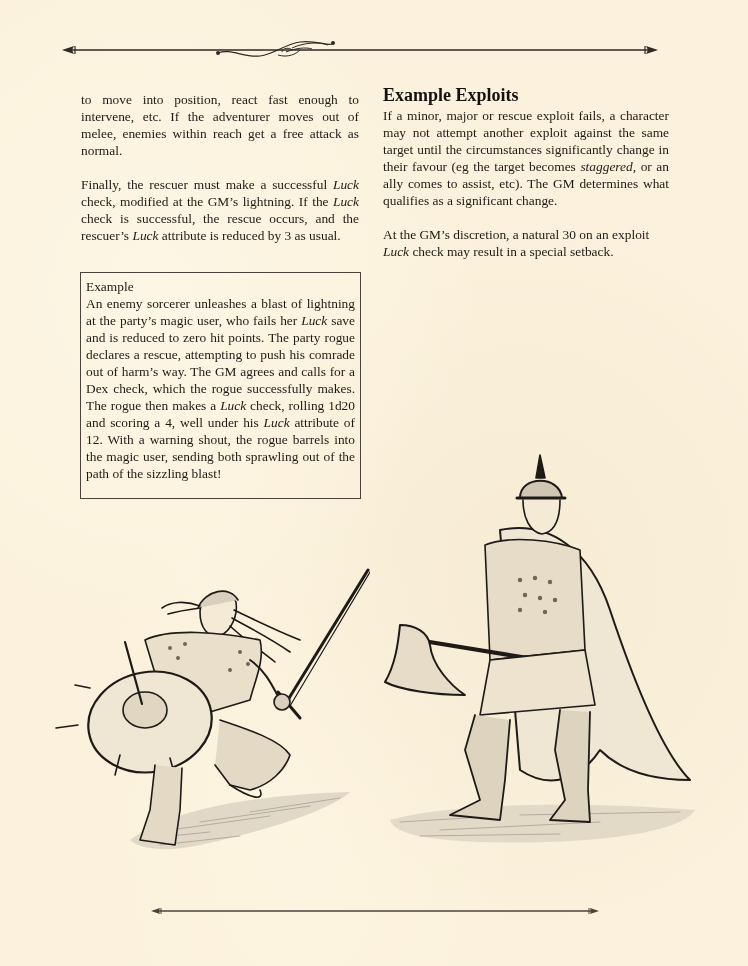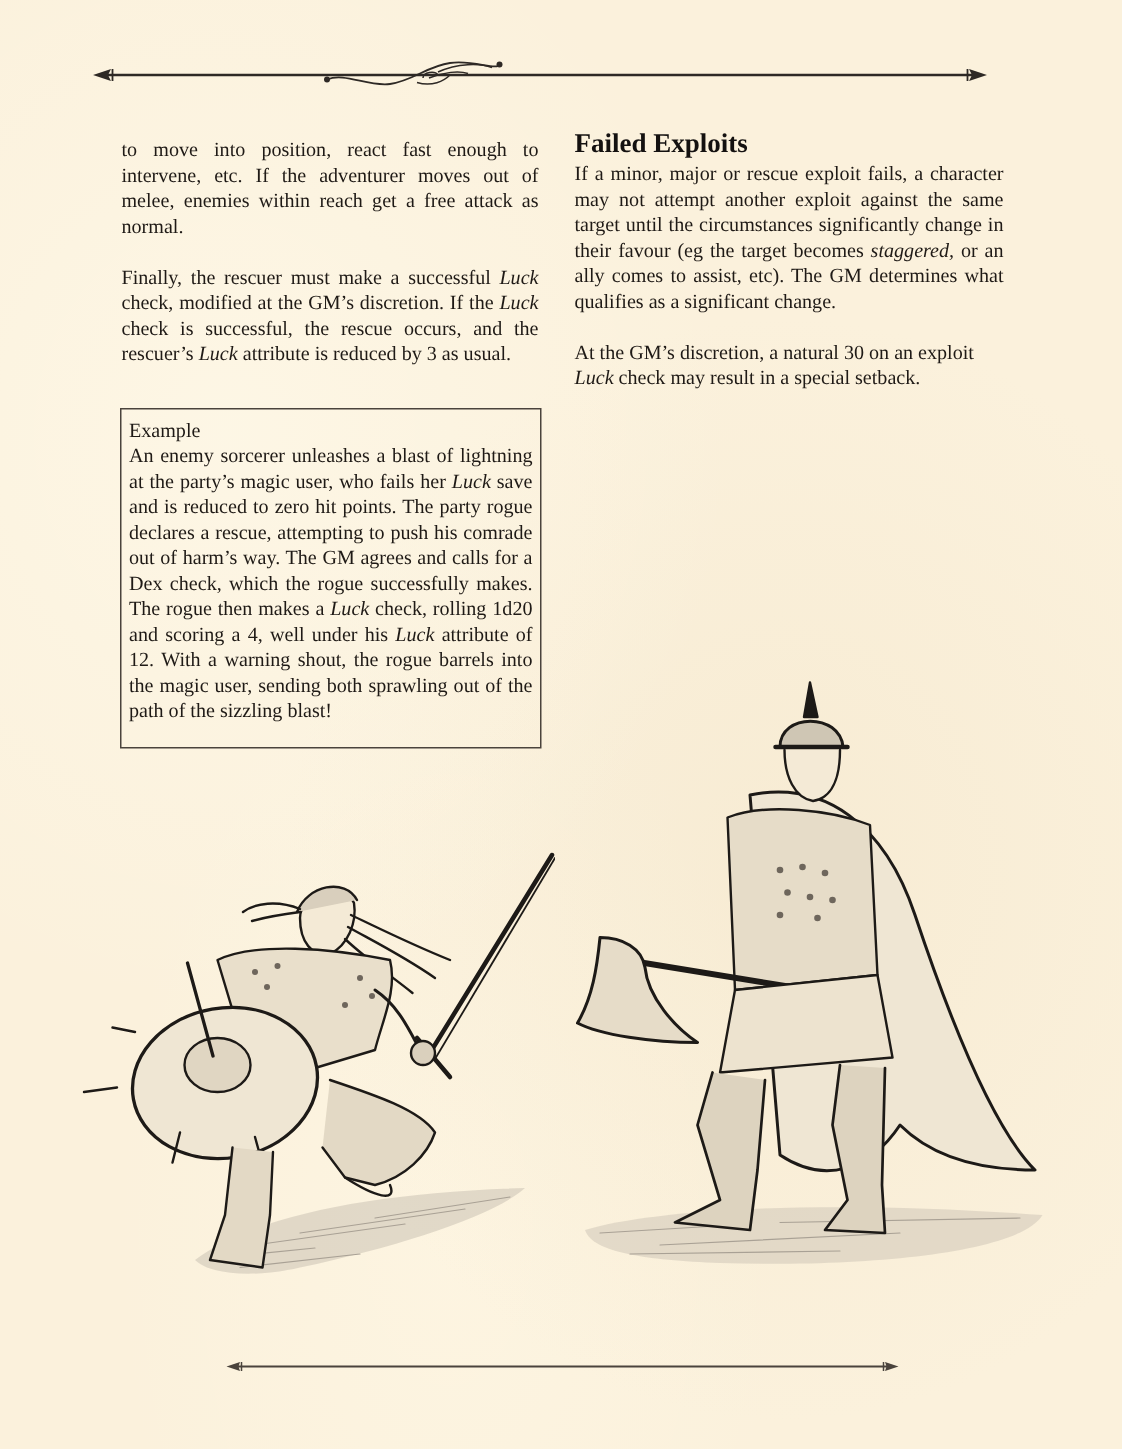--- a/index.html
+++ b/index.html
@@ -51,33 +51,33 @@
     <circle cx="273" cy="5" r="2" fill="#2e2925"></circle>
     <path d="M222 14 C 222 10, 230 9, 232 12" fill="none" stroke="#2e2925" stroke-width="1"></path>
   </svg>
 </div>
 
 <div class="col left-col justify">
   <p>
     <span>to move into position, react fast enough to intervene, etc. If the adventurer moves out of melee, enemies within reach get a free attack as normal.</span>
   </p>
   <p>
-    <span>Finally, the rescuer must make a successful </span><i>Luck</i><span> check, modified at the GM’s discretion. If the </span><i>Luck</i><span> check is successful, the rescue occurs, and the rescuer’s </span><i>Luck</i><span> attribute is reduced by 3 as usual.</span>
+    <span>Finally, the rescuer must make a successful </span><i>Luck</i><span> check, modified at the GM’s lightning. If the </span><i>Luck</i><span> check is successful, the rescue occurs, and the rescuer’s </span><i>Luck</i><span> attribute is reduced by 3 as usual.</span>
   </p>
 </div>
 
 <div class="example-box">
   <div class="title">Example</div>
   <div class="justify">
     <span>An enemy sorcerer unleashes a blast of lightning at the party’s magic user, who fails her </span><i>Luck</i><span> save and is reduced to zero hit points. The party rogue declares a rescue, attempting to push his comrade out of harm’s way. The GM agrees and calls for a Dex check, which the rogue successfully makes. The rogue then makes a </span><i>Luck</i><span> check, rolling 1d20 and scoring a 4, well under his </span><i>Luck</i><span> attribute of 12. With a warning shout, the rogue barrels into the magic user, sending both sprawling out of the path of the sizzling blast!</span>
   </div>
 </div>
 
 <div class="col right-col">
-  <h2>Failed Exploits</h2>
+  <h2>Example Exploits</h2>
   <p class="justify">
     <span>If a minor, major or rescue exploit fails, a character may not attempt another exploit against the same target until the circumstances significantly change in their favour (eg the target becomes </span><i>staggered,</i><span> or an ally comes to assist, etc). The GM determines what qualifies as a significant change.</span>
   </p>
   <p>
     <span>At the GM’s discretion, a natural 30 on an exploit </span><i>Luck</i><span> check may result in a special setback.</span>
   </p>
 </div>
 
 <div class="art" style="left:50px; top:540px;">
   <svg width="320" height="320" viewBox="0 0 320 320" fill="none" stroke="#1d1a17" stroke-width="1.6" stroke-linejoin="round" stroke-linecap="round">

